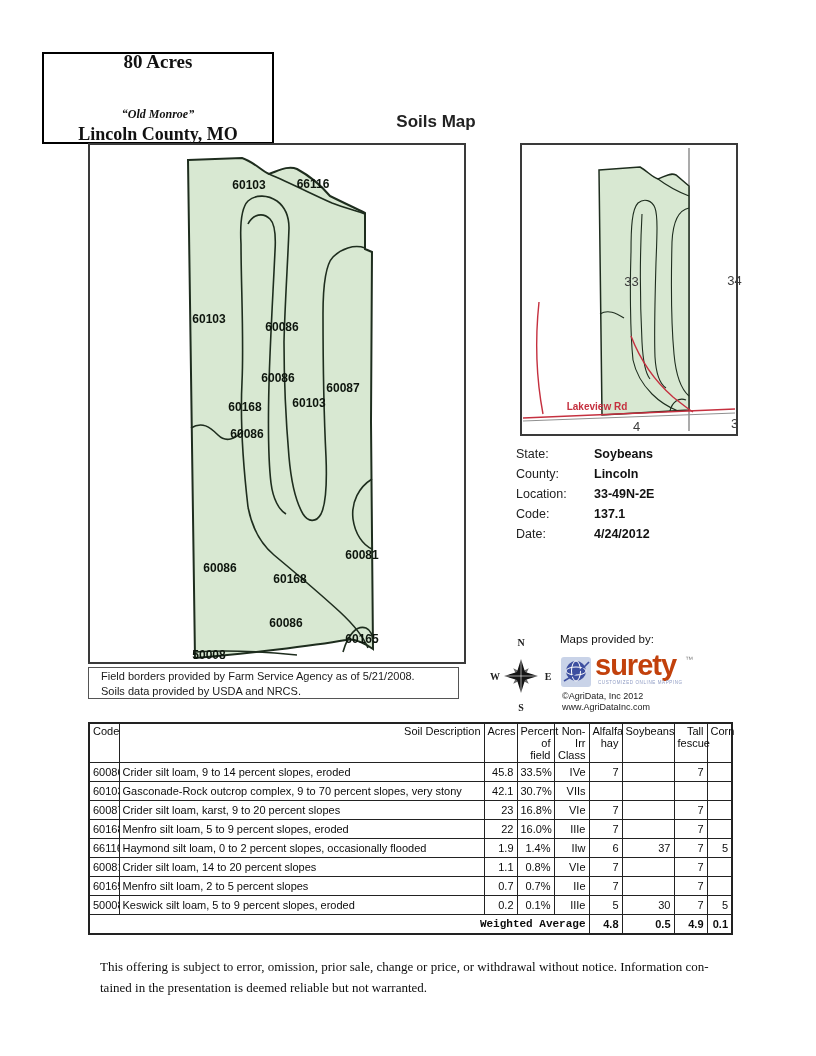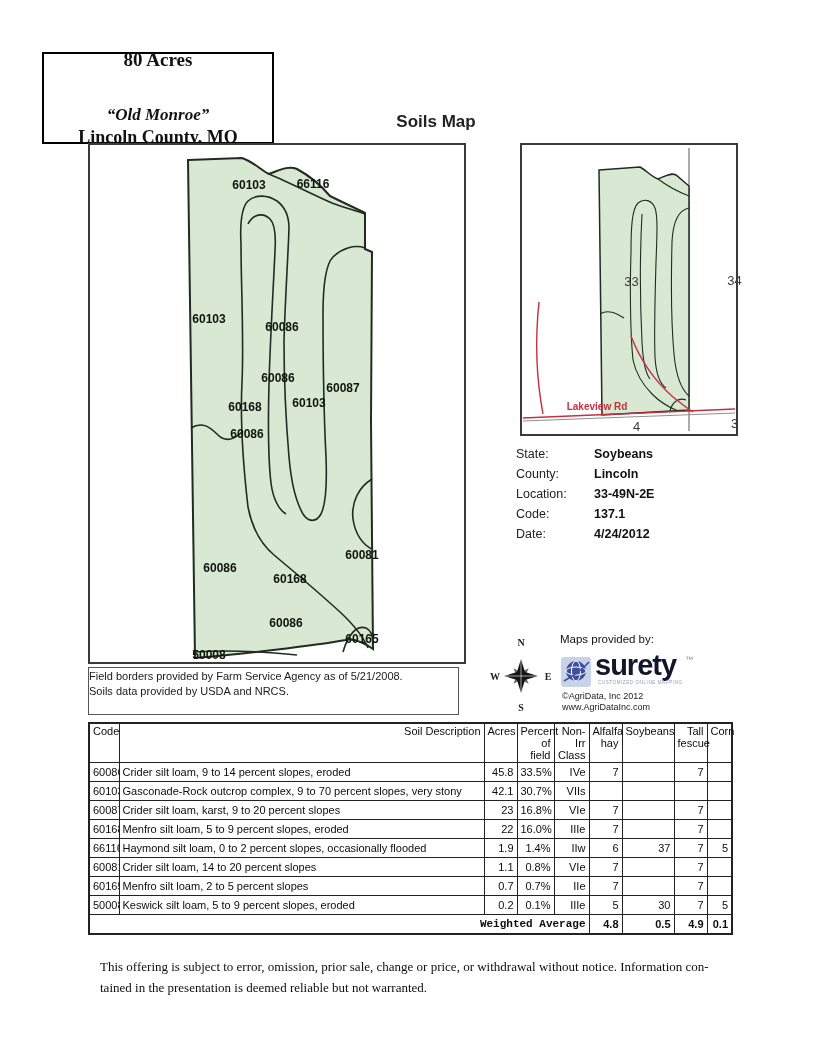--- a/index.html
+++ b/index.html
@@ -9,48 +9,48 @@
     margin:0 auto;
   }
   .abs{position:absolute;}
   
   #title-box{
     left:42px;top:52px;width:228px;height:88px;border:2px solid #000;
     background:#fff;text-align:center;font-family:"Liberation Serif",serif;
     display:flex;flex-direction:column;justify-content:center;gap:2px;
   }
   #title-box .t1{font-size:19px;font-weight:bold;}
-  #title-box .t2{font-size:17px;font-weight:bold;font-style:italic;margin-top:32px;}
+  #title-box .t2{font-size:12px;font-weight:bold;font-style:italic;margin-top:32px;}
   #title-box .t3{font-size:18px;font-weight:bold;}
   
   #soils-map-heading{left:336px;top:112px;width:200px;text-align:center;
     font-size:17px;font-weight:bold;color:#222;}
   
   #main-map-box{left:88px;top:143px;width:374px;height:517px;border:2px solid #3a3a3a;background:#fff;}
   #locator-map-box{left:520px;top:143px;width:214px;height:289px;border:2px solid #3a3a3a;background:#fff;}
   .map-label{position:absolute;transform:translate(-50%,-50%);font-size:12px;font-weight:bold;
     color:#0d150d;white-space:nowrap;letter-spacing:0px;}
   .section-label{position:absolute;transform:translate(-50%,-50%);font-size:13px;color:#3c3c3c;padding-left:45px;}
   #road-label{position:absolute;transform:translate(-50%,-50%);font-size:10px;font-weight:bold;color:#c5303f;white-space:nowrap;}
   
-  #map-caption-box{left:88px;top:667px;width:371px;height:48px;border:1px solid #555;
-    font-size:11px;line-height:15px;padding:1px 0;box-sizing:border-box;color:#1a1a1a;}
+  #map-caption-box{left:88px;top:667px;width:371px;height:32px;border:1px solid #555;
+    font-size:11px;line-height:15px;padding:1px 12px;box-sizing:border-box;color:#1a1a1a;}
   
   #location-info{left:516px;top:444px;width:210px;font-size:12.5px;}
   .info-row{display:flex;height:20px;align-items:center;}
   .info-label{width:78px;color:#222;}
   .info-value{font-weight:bold;color:#111;}
   
   #compass{left:488px;top:634px;width:66px;height:82px;}
   .compass-letter{position:absolute;font-family:"Liberation Serif",serif;font-size:10px;font-weight:bold;color:#222;transform:translate(-50%,-50%);}
   
   #provider-heading{left:560px;top:633px;font-size:11.5px;color:#111;}
   #surety-logo{left:561px;top:655px;width:200px;height:60px;}
   #globe-icon{position:absolute;left:0;top:2px;width:30px;height:30px;background:#c9d3e8;border-radius:3px;}
-  #brand-text{position:absolute;left:34px;top:-6px;font-size:29px;font-weight:bold;color:#0f172a;letter-spacing:-1px;font-family:"Liberation Sans",sans-serif;}
+  #brand-text{position:absolute;left:34px;top:-6px;font-size:29px;font-weight:bold;color:#c2410c;letter-spacing:-1px;font-family:"Liberation Sans",sans-serif;}
   #brand-tm{position:absolute;left:124px;top:0px;font-size:8px;color:#8a8a8a;}
   #brand-tagline{position:absolute;left:37px;top:25px;font-size:4.5px;letter-spacing:.6px;color:#8d9ac2;}
   #provider-copyright{position:absolute;left:1px;top:36px;font-size:9px;color:#222;}
   #provider-website{position:absolute;left:1px;top:47px;font-size:9px;color:#222;}
   
   #soils-table-wrap{left:88px;top:722px;width:643px;}
   table{border-collapse:collapse;width:643px;table-layout:fixed;font-size:11px;color:#0c0c0c;}
   table,td,th{border:1px solid #222;}
   table{border-width:2px;}
   th{font-weight:normal;text-align:right;vertical-align:top;padding:1px 3px;white-space:pre-line;height:32px;}

